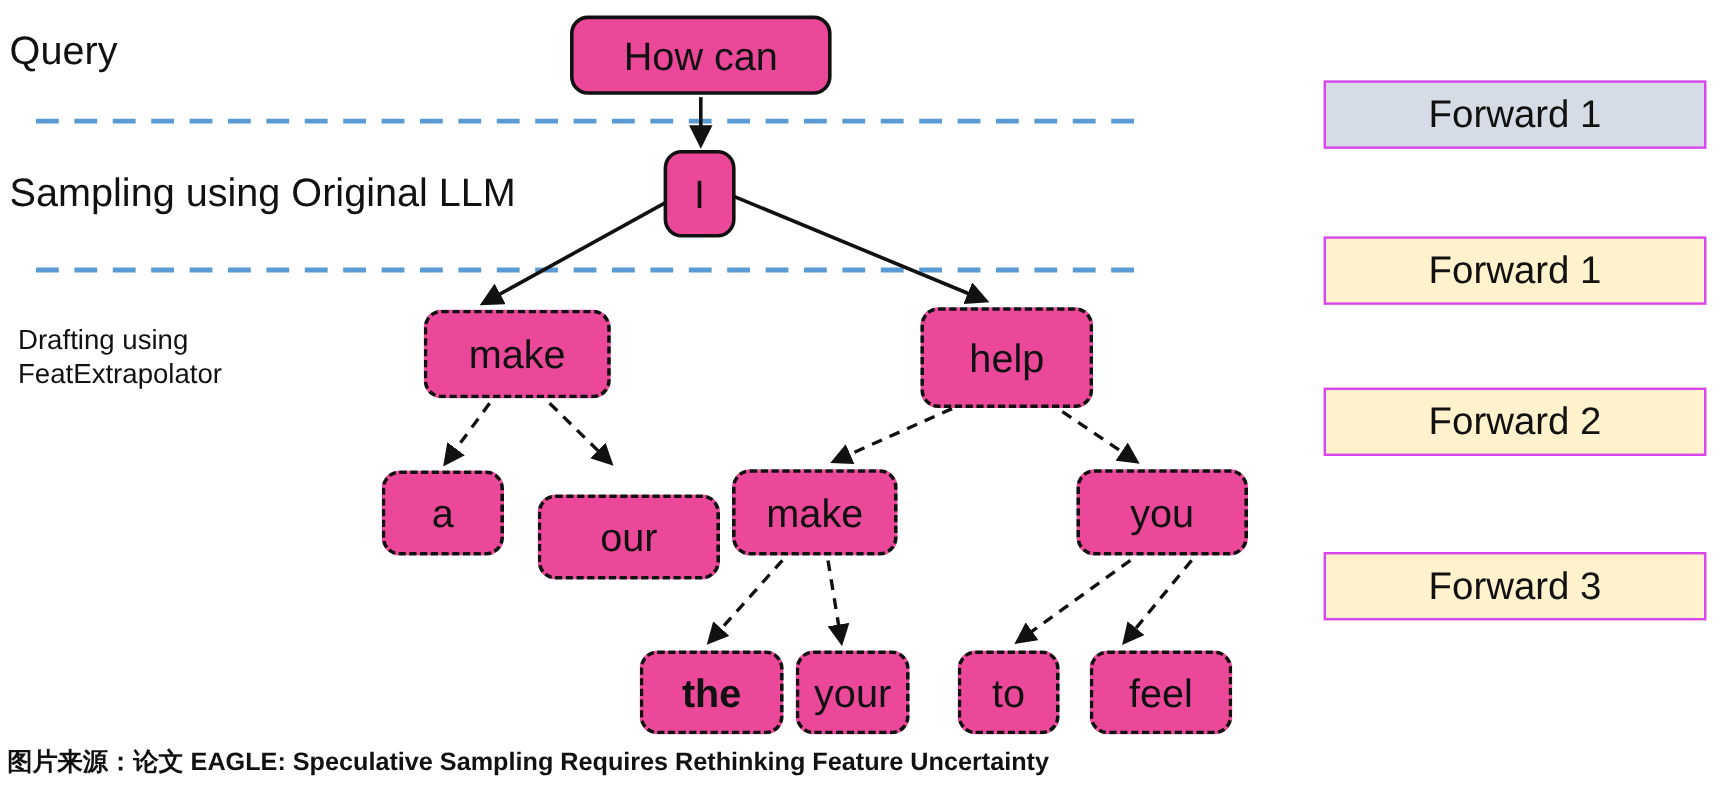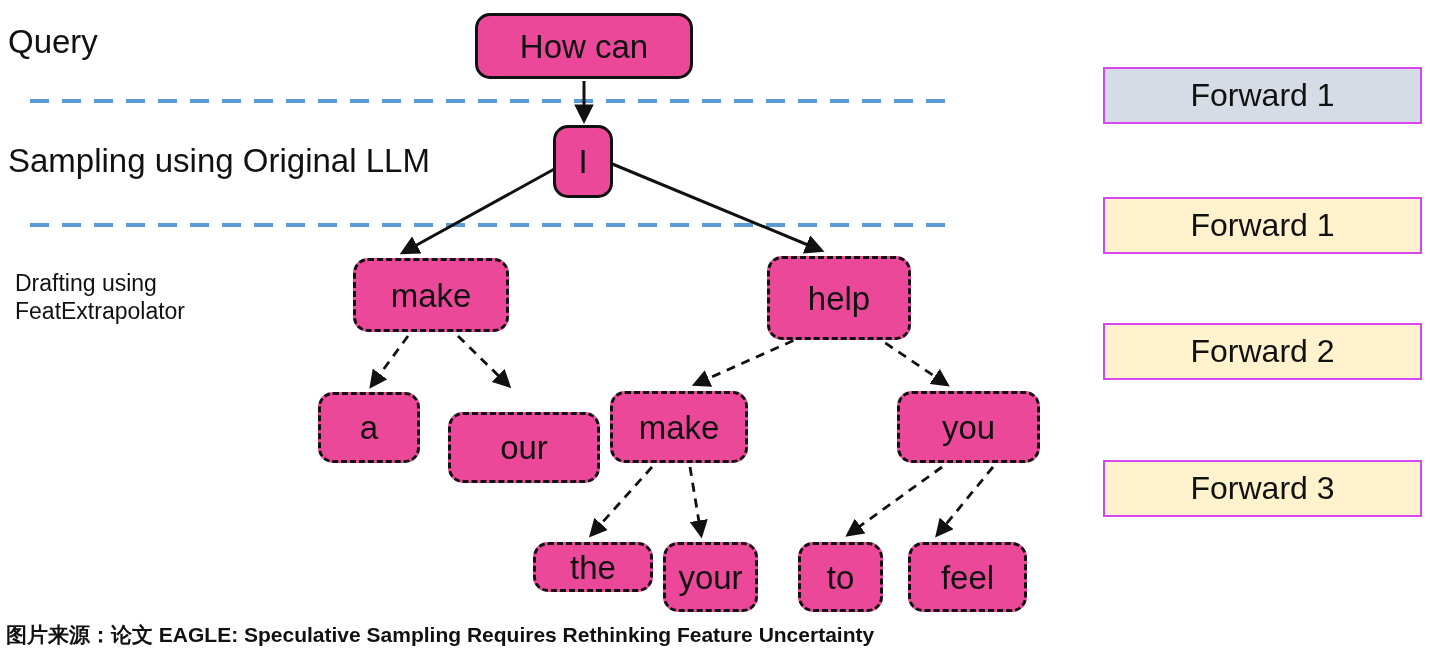--- a/index.html
+++ b/index.html
@@ -70,21 +70,21 @@
   <div class="node" style="left:553px;top:125px;width:60px;height:73px;">I</div>
 
   <div class="node dashed" style="left:353px;top:258px;width:156px;height:74px;">make</div>
   <div class="node dashed" style="left:767px;top:256px;width:144px;height:84px;">help</div>
 
   <div class="node dashed" style="left:318px;top:392px;width:102px;height:71px;">a</div>
   <div class="node dashed" style="left:448px;top:412px;width:152px;height:71px;">our</div>
   <div class="node dashed" style="left:610px;top:391px;width:138px;height:72px;">make</div>
   <div class="node dashed" style="left:897px;top:391px;width:143px;height:72px;">you</div>
 
-  <div class="node dashed" style="left:533px;top:542px;width:120px;height:50px;">the</div>
+  <div class="node dashed" style="left:533px;top:542px;width:120px;height:70px;font-weight:bold;">the</div>
   <div class="node dashed" style="left:663px;top:542px;width:95px;height:70px;">your</div>
   <div class="node dashed" style="left:798px;top:542px;width:85px;height:70px;">to</div>
   <div class="node dashed" style="left:908px;top:542px;width:119px;height:70px;">feel</div>
 
   <div class="fbox" style="top: 67px; background: rgb(214, 220, 229);">Forward 1</div>
   <div class="fbox" style="top: 197px; background: rgb(255, 242, 204);">Forward 1</div>
   <div class="fbox" style="top: 323px; background: rgb(255, 242, 204); text-align: center;">Forward 2</div>
   <div class="fbox" style="top: 460px; background: rgb(255, 242, 204);">Forward 3</div>
 
   <div class="caption">图片来源：论文 EAGLE: Speculative Sampling Requires Rethinking Feature Uncertainty</div>

